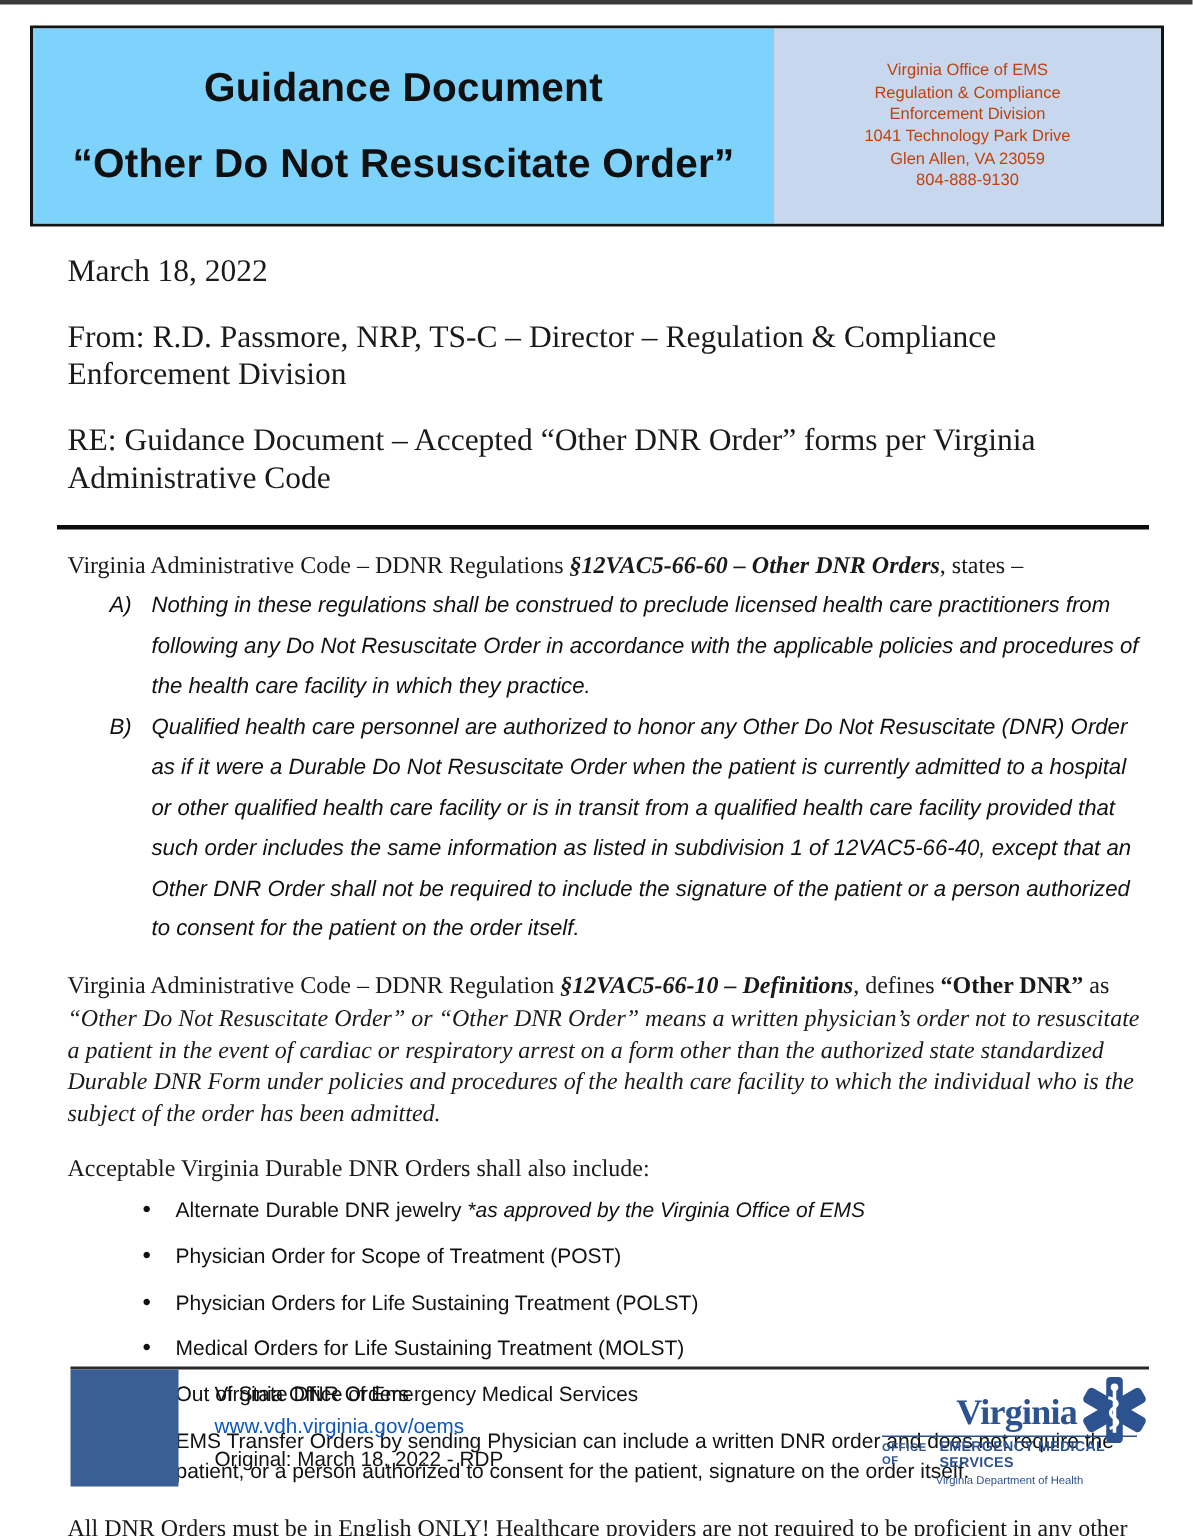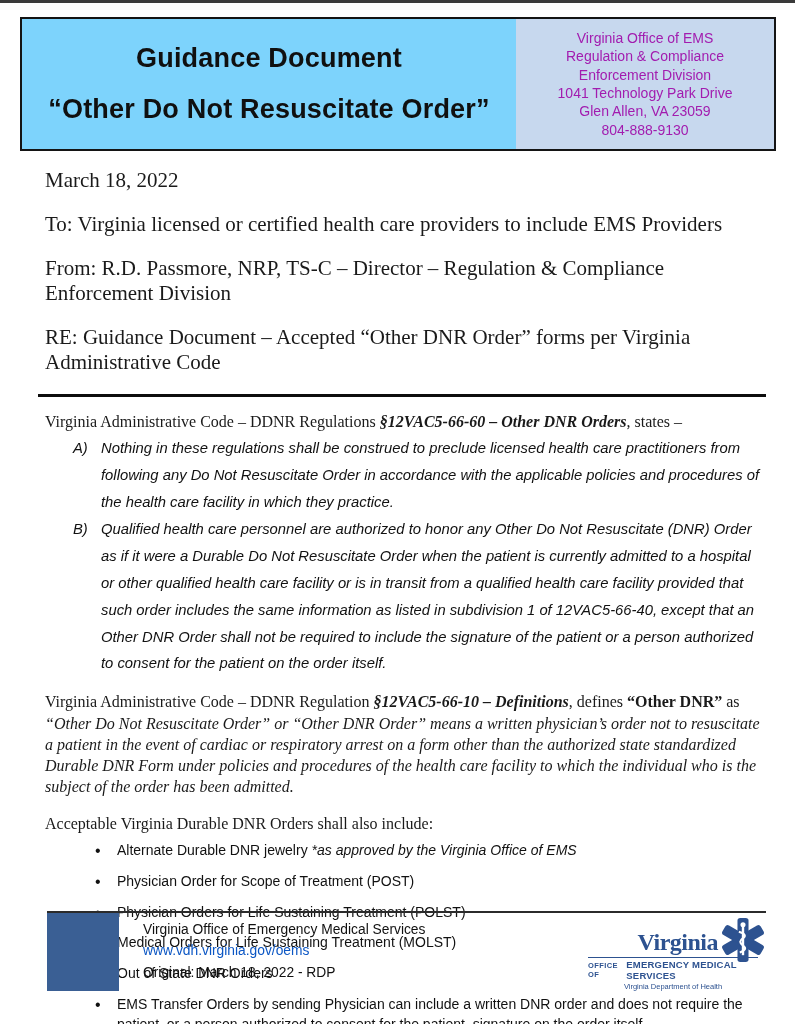--- a/index.html
+++ b/index.html
@@ -35,21 +35,21 @@
   }
   .header-contact-box {
     flex: 1;
     background: #c7d8ee;
     display: flex; flex-direction: column;
     align-items: center; justify-content: center;
     padding: 8px 6px;
   }
   .header-contact-box .contact-line {
     font-family: "Liberation Sans", sans-serif;
-    font-size: 14px; color: #a21caf;
+    font-size: 11px; color: #c2410c;
     line-height: 1.32; text-align: center;
   }
 
   
   .doc-body { position: absolute; left: 45px; right: 29px; top: 165px; }
 
   .meta-line { font-size: 21px; margin-bottom: 19px; }
 
   .thick-rule {
     border: none; border-top: 3.5px solid #0d0d0d;
@@ -147,21 +147,20 @@
     <div class="contact-line">Enforcement Division</div>
     <div class="contact-line">1041 Technology Park Drive</div>
     <div class="contact-line">Glen Allen, VA 23059</div>
     <div class="contact-line">804-888-9130</div>
   </div>
 </div>
 
 <div class="doc-body">
 
   <div class="meta-line">March 18, 2022</div>
-  <div class="meta-line">To: Virginia licensed or certified health care providers to include EMS Providers</div>
   <div class="meta-line">From: R.D. Passmore, NRP, TS-C – Director – Regulation &amp; Compliance Enforcement Division</div>
   <div class="meta-line">RE: Guidance Document – Accepted “Other DNR Order” forms per Virginia Administrative Code</div>
 
   <hr class="thick-rule">
 
   <div class="para"><span>Virginia Administrative Code – DDNR Regulations </span><span class="bold-italic">§12VAC5-66-60 – Other DNR Orders</span><span>, states –</span></div>
 
   <div class="ab-list">
     <div class="ab-item">
       <span class="ab-label">A)</span>

